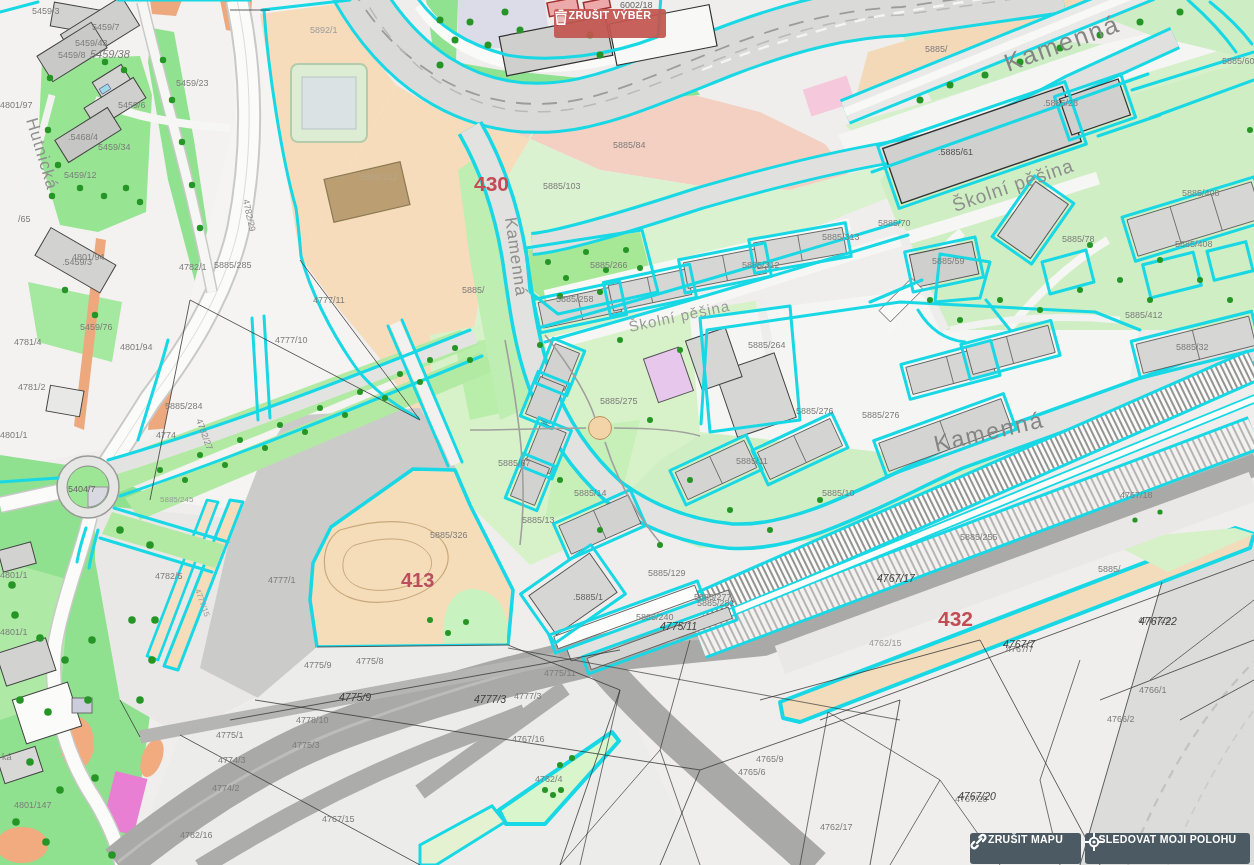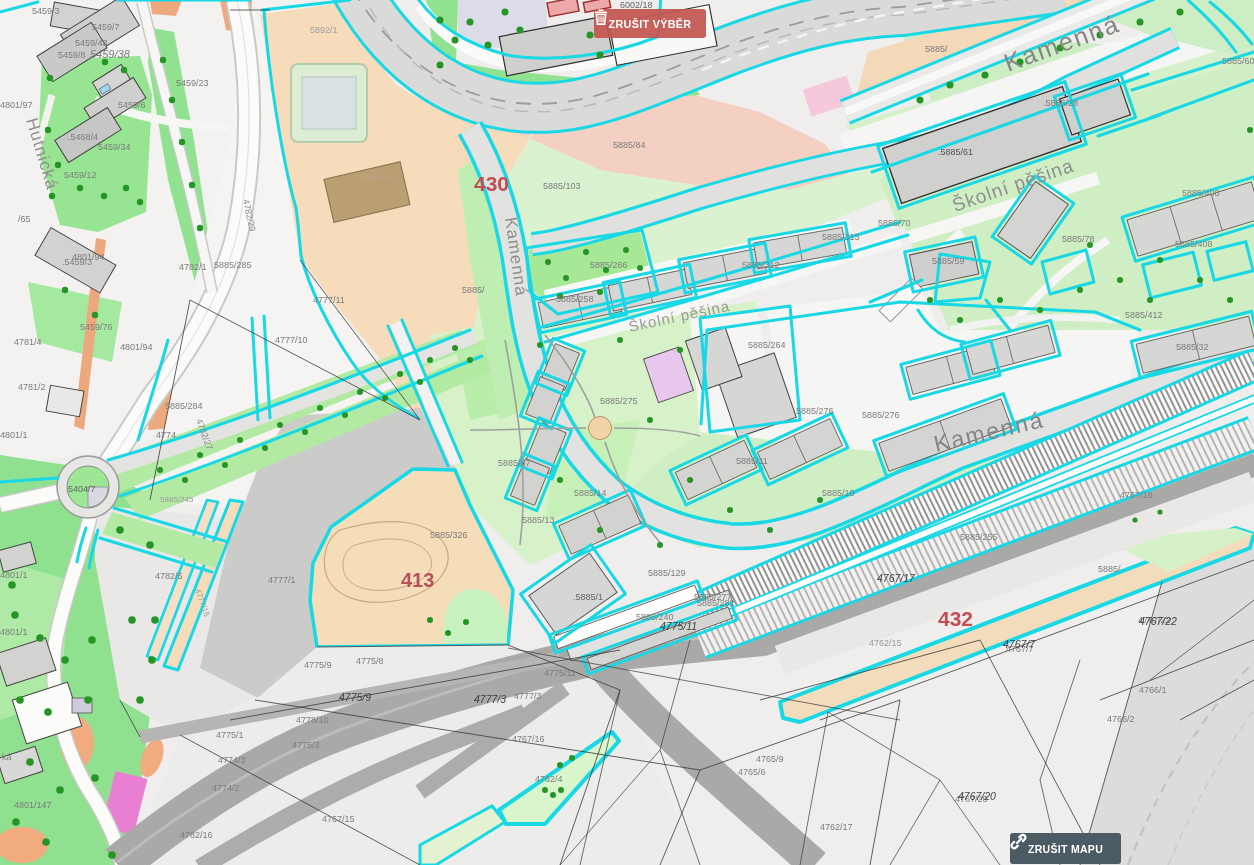--- a/index.html
+++ b/index.html
@@ -1,20 +1,20 @@
 <!DOCTYPE html>
 <html><head>
 <meta charset="utf-8">
 <style>
   html,body{margin:0;padding:0;}
   .wrap{position:relative;width:1254px;height:865px;overflow:hidden;background:#efeeec;font-family:"Liberation Sans",sans-serif;}
   svg{position:absolute;top:0;left:0;}
-  .uibtn{position:absolute;display:flex;align-items:center;justify-content:center;gap:7px;
+  .uibtn{position:absolute;display:flex;justify-content:center;gap:7px;
     color:#fff;font-weight:bold;font-size:12.5px;letter-spacing:0.3px;border-radius:3px;
-    white-space:nowrap;font-family:"Liberation Sans",sans-serif;margin-left:40px;}
+    white-space:nowrap;font-family:"Liberation Sans",sans-serif;}
 </style>
 </head>
 <body>
 <div class="wrap">
 <svg width="1254" height="865" viewBox="0 0 1254 865">
 <defs>
 <pattern id="ticks" width="5" height="12" patternUnits="userSpaceOnUse" patternTransform="rotate(-26 0 0)">
   <rect width="5" height="12" fill="#fbfbfa"></rect>
   <line x1="2" y1="0" x2="2" y2="12" stroke="#3e3e3e" stroke-width="1.1"></line>
 </pattern>
@@ -749,13 +749,23 @@
 <svg width="17" height="17" viewBox="0 0 17 17">
         <g stroke="#fff" stroke-width="2.2" fill="none" stroke-linecap="round">
           <path d="M7 10 L11.5 5.5"></path>
           <path d="M9.2 4.4 l1.8-1.8 a2.6 2.6 0 0 1 3.7 3.7 l-1.8 1.8"></path>
           <path d="M7.8 12.6 l-1.8 1.8 a2.6 2.6 0 0 1 -3.7-3.7 l1.8-1.8"></path>
         </g>
       </svg>
 <span>ZRUŠIT MAPU</span>
     </div>
 
+<div class="uibtn" style="left:1085px;top:833px;width:165px;height:31px;background:#4b5a63;font-size:10.5px;">
+<svg width="18" height="18" viewBox="0 0 18 18">
+        <g fill="none" stroke="#fff" stroke-width="2">
+          <circle cx="9" cy="9" r="4.2"></circle>
+          <path d="M9 0.5v3.2M9 14.3v3.2M0.5 9h3.2M14.3 9h3.2" stroke-linecap="round"></path>
+        </g>
+        <circle cx="9" cy="9" r="1.6" fill="#fff"></circle>
+      </svg>
+<span>SLEDOVAT MOJI POLOHU</span>
+    </div>
 </div>
 
 </body></html>

